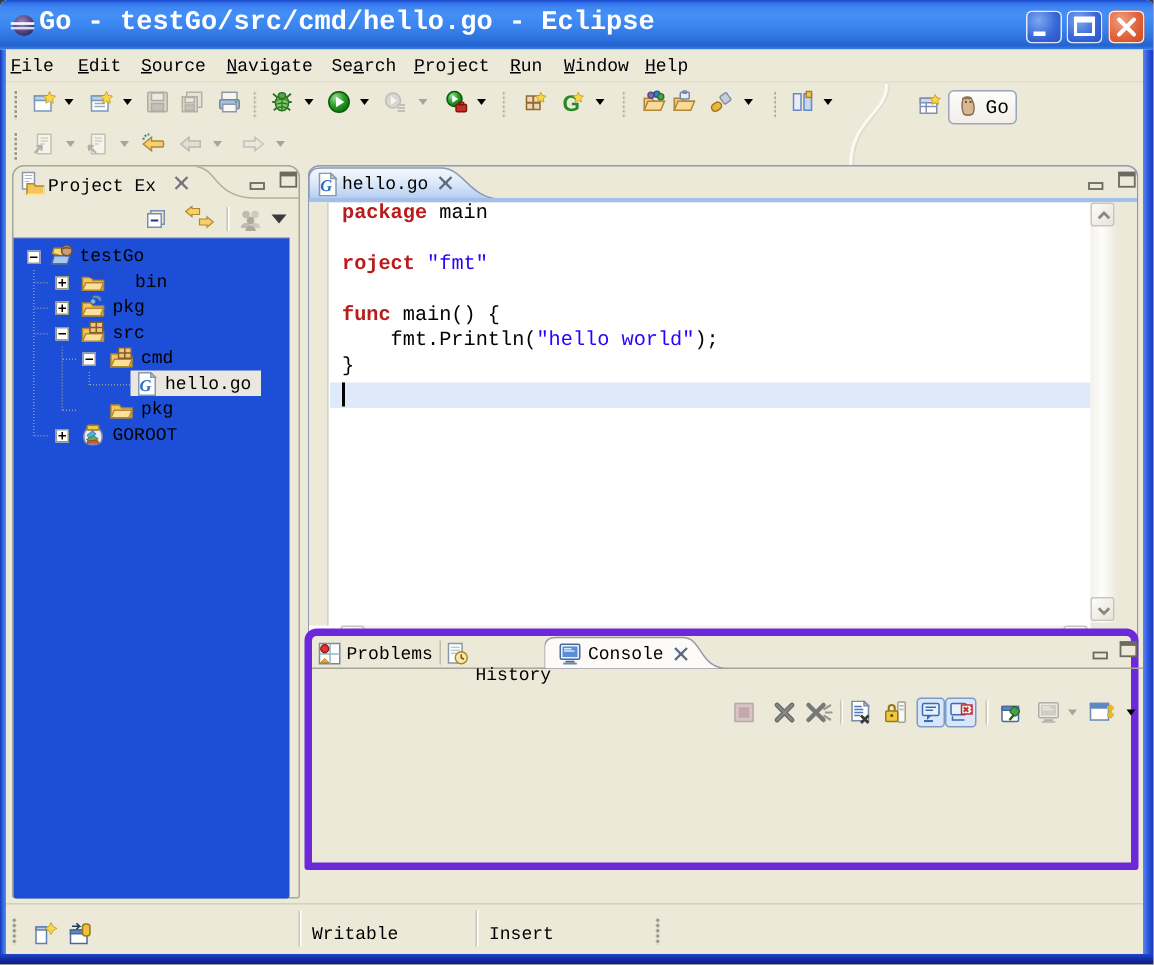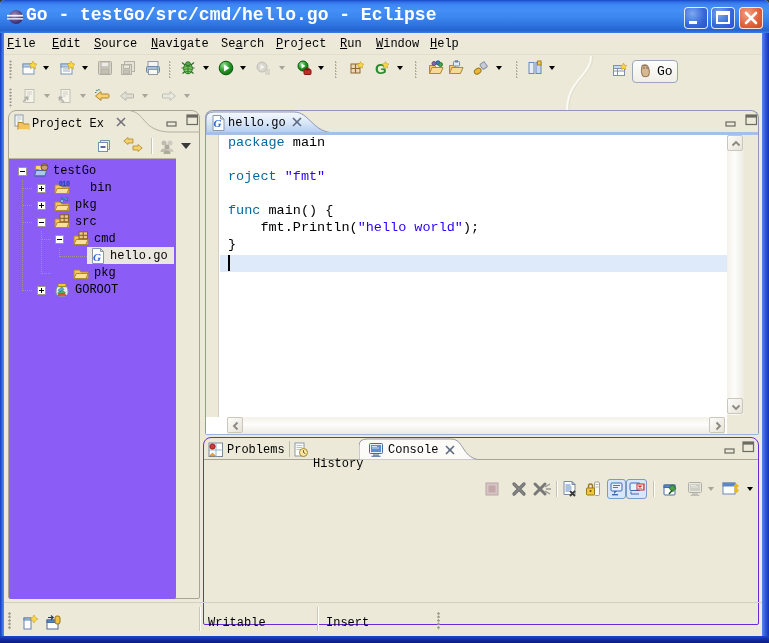--- a/index.html
+++ b/index.html
@@ -37,41 +37,41 @@
 .ticon { position:absolute; width:16px; height:16px; }
 .grip { position:absolute; width:3px; height:20px; background-image:radial-gradient(circle at 1.5px 1.5px,#9a968a 1px,rgba(255,255,255,.7) 1.2px,transparent 1.6px); background-size:3px 3.2px; }
 .tsep { position:absolute; width:2px; height:18px; background-image:radial-gradient(circle at 1px 1.2px,#b0ac9c 0.8px,transparent 1.1px); background-size:2.5px 3px; }
 .darr { position:absolute; width:0; height:0; border-left:3.5px solid transparent; border-right:3.5px solid transparent; border-top:4px solid #000; }
 .darr.gray { border-top-color:#a8a49a; }
 
 
 .panel { position:absolute; background:#ece9d8; }
 #leftpanel { left:4px; top:77px; width:192px; height:489px; border:1px solid #a9a593; border-radius:8px 8px 2px 2px; }
 #editorpanel { left:201px; top:77px; width:554px; height:325px; border:1px solid #8d99b6; border-bottom:2px solid #9ab4e0; border-radius:8px 8px 2px 2px; }
-#consolepanel { left:199px; top:404px; width:556px; height:188px; border:1px solid #6d28d9; border-radius:8px 8px 2px 2px; }
+#consolepanel { left:199px; top:386px; width:556px; height:161px; border:5px solid #6d28d9; border-radius:8px 8px 2px 2px; }
 
 .minmax { position:absolute; }
 
 
 #lp-title { position:absolute; left:23px; top:6px; font:12px "Liberation Mono",monospace; white-space:pre; }
-#lp-tree { position:absolute; left:0px; top:47px; width:167px; height:441px; background:#8b5cf6; border-top:1px solid #b9b5a5; overflow:hidden; border-radius:0 0 2px 2px;padding-left:24px; }
+#lp-tree { position:absolute; left:0px; top:47px; width:184px; height:441px; background:#1d4ed8; border-top:1px solid #b9b5a5; overflow:hidden; border-radius:0 0 2px 2px;padding-left:24px; }
 
 .trow { position:absolute; height:17px; font:12px "Liberation Mono",monospace; color:#000; }
 .texp { position:absolute; width:9px; height:9px; background:#fff; border:1px solid #9b9a87; }
 .texp:before { content:""; position:absolute; left:1px; top:3px; width:5px; height:1px; background:#000; }
 .texp.plus:after { content:""; position:absolute; left:3px; top:1px; width:1px; height:5px; background:#000; }
 .tico { position:absolute; width:16px; height:16px; }
 .tlabel { position:absolute; top:1px; white-space:pre; }
 .vdot { position:absolute; width:1px; background-image:linear-gradient(180deg,#999 1px,transparent 1px); background-size:1px 2px; }
 .hdot { position:absolute; height:1px; background-image:linear-gradient(90deg,#999 1px,transparent 1px); background-size:2px 1px; }
 #ed-tabband { position:absolute; left:0px; top:21px; width:552px; height:3px; background:#a4c0ea; }
 #ed-content { position:absolute; left:0px; top:24px; width:552px; height:299px; background:#fff; }
 #ed-gutter { position:absolute; left:0; top:0; width:13px; height:282px; background:#ece9d8; border-right:1px solid #d4d0c4; }
 #ed-code { position:absolute; left:22px; top:-1px; font:13.5px "Liberation Mono",monospace; line-height:17px; white-space:pre; color:#000; }
-.kw { color:#0369a1; font-weight:normal; }
+.kw { color:#b91c1c; font-weight:bold; }
 .str { color:#2a00ff; }
 #ed-hl { position:absolute; left:14px; top:120px; width:507px; height:17px; background:#deeafa; }
 #ed-cursor { position:absolute; left:22px; top:120px; width:2px; height:16px; background:#000; }
 #ed-vsb { position:absolute; right:14px; top:0; width:17px; height:280px; }
 #ed-ovr { position:absolute; right:0; top:0; width:14px; height:299px; background:#ece9d8; }
 #ed-hsb { position:absolute; left:21px; bottom:0; width:498px; height:17px; }
 
 
 #cs-hdr { position:absolute; left:1px; top:24px; font:12px "Liberation Mono",monospace; white-space:pre; }
 #cs-content { position:absolute; left:0px; top:62px; width:554px; height:97px; background:#fff; border-radius:0 0 2px 2px; }

